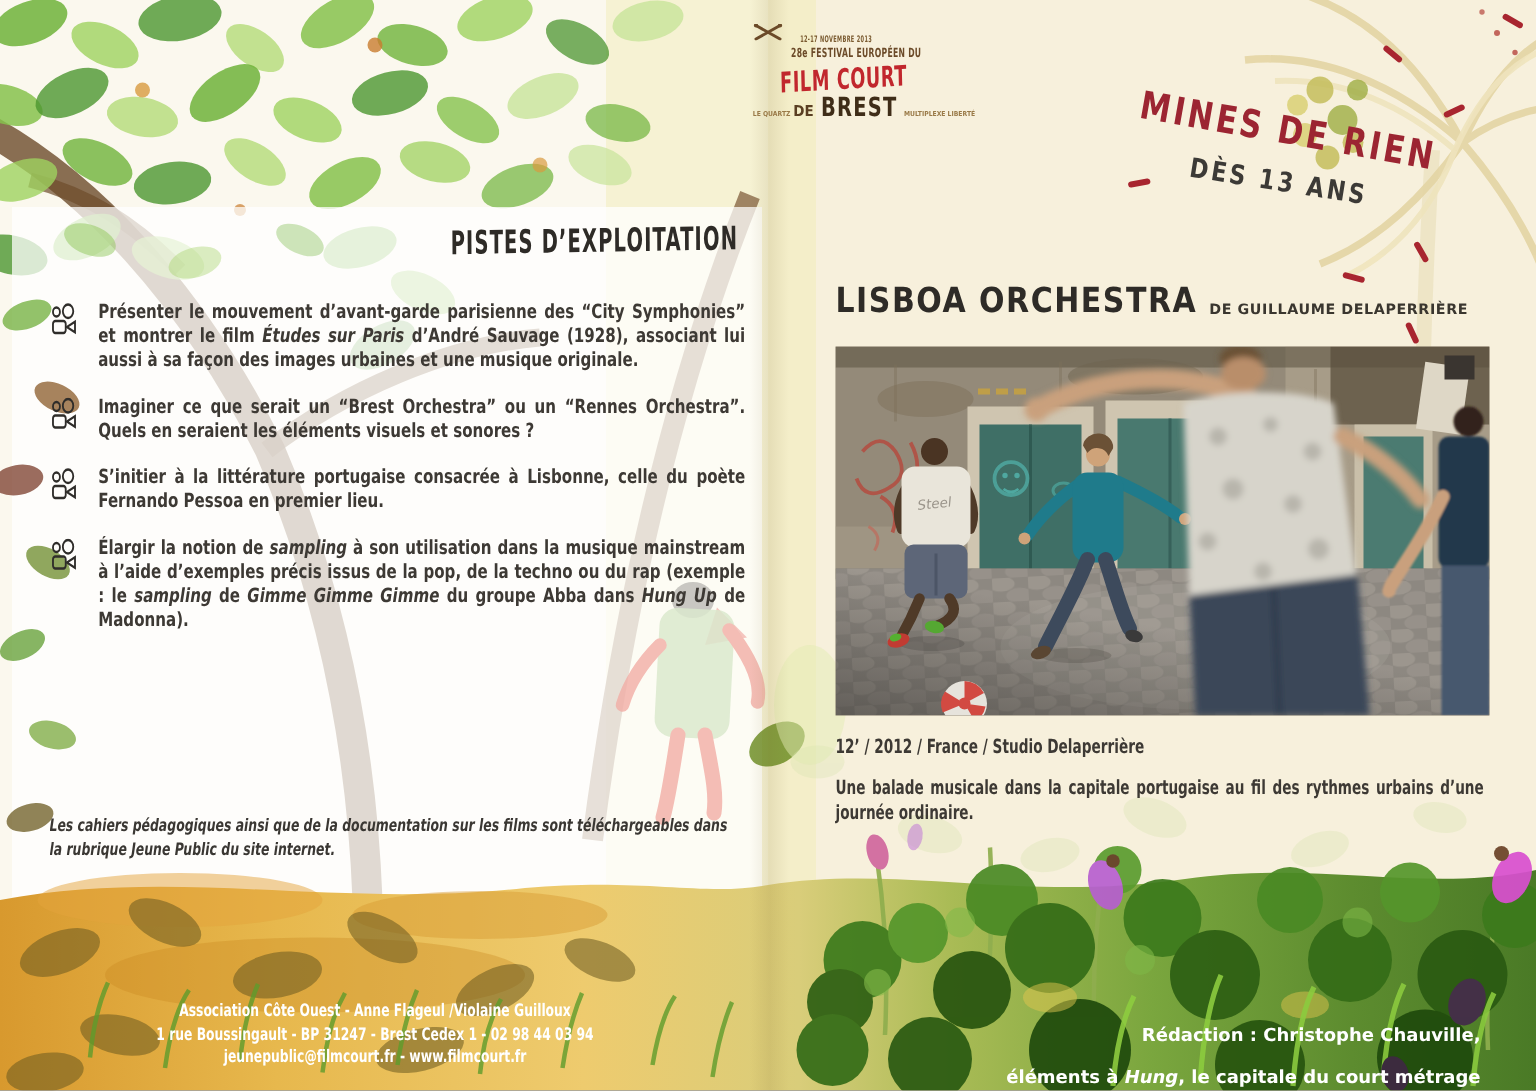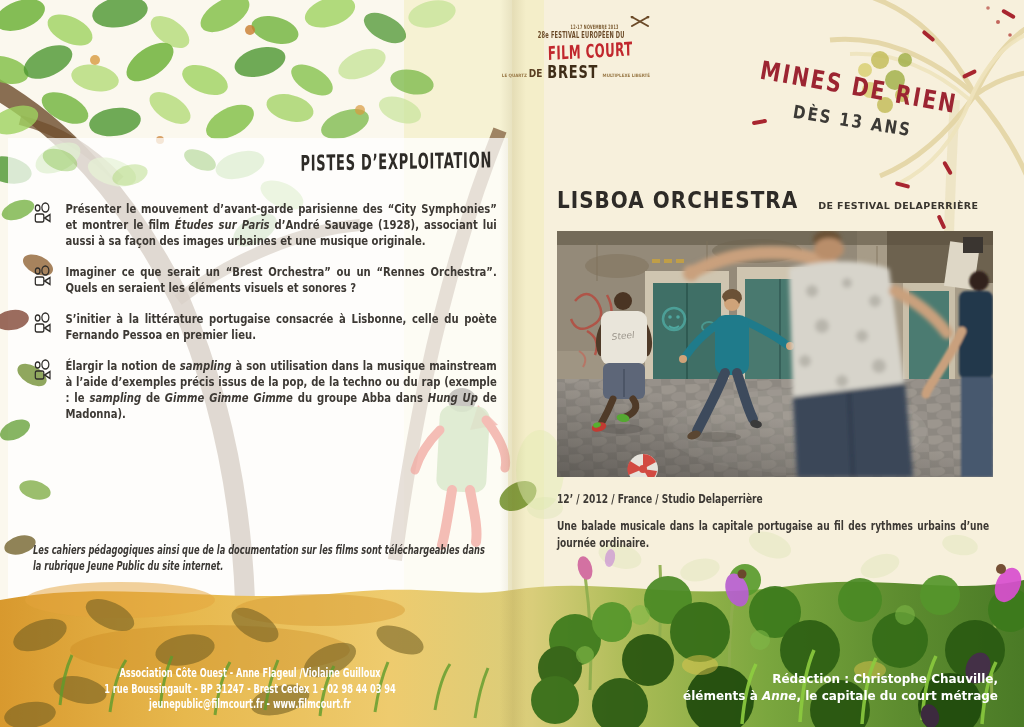--- a/index.html
+++ b/index.html
@@ -4,21 +4,21 @@
 <style>
   html,body{margin:0;padding:0;background:#555;}
   .page{
     position:relative;width:1024px;height:727px;overflow:hidden;
     background:#f6efdb;font-family:"DejaVu Sans",sans-serif;
     -webkit-font-smoothing:antialiased;
   }
   svg.bg{position:absolute;left:0;top:0;}
   .abs{position:absolute;margin:0;}
   
-  .logo{left:500px;top:13px;width:152px;text-align:right;color:#6b4a28;line-height:1.1;}
+  .logo{left:500px;top:13px;width:152px;text-align:left;color:#6b4a28;line-height:1.1;}
   .logo>div{white-space:nowrap;transform-origin:center top;}
   .logo-cross{height:11px;}
   .logo-dates{font-size:6px;font-weight:bold;letter-spacing:.4px;color:#7a5a30;transform:scale(.56,1);}
   .logo-edition{font-size:8px;font-weight:bold;letter-spacing:.3px;transform:scale(.64,1.05);margin-top:1px;}
   .logo-title{font-size:16px;font-weight:bold;color:#c1272d;letter-spacing:.5px;transform:scale(.74,1.18) rotate(-2deg);margin-top:2px;}
   .logo-city{display:flex;align-items:baseline;justify-content:center;gap:2px;margin-top:3px;transform:scale(.9,1);}
   .logo-venue{font-size:4.5px;color:#9a7a48;font-weight:bold;}
   .logo-de{font-size:10px;font-weight:bold;color:#5a3f22;}
   .logo-brest{font-size:16px;font-weight:bold;color:#3f2d18;letter-spacing:1px;transform:scale(.9,1.1);display:inline-block;}
   
@@ -31,35 +31,35 @@
     letter-spacing:1px;color:#2e2b27;transform:scale(.725,1.2) rotate(-.6deg);transform-origin:right top;white-space:nowrap;}
   ul.bullets{left:33px;top:201px;width:600px;transform:scale(.773,1);transform-origin:left top;
     list-style:none;padding:0;}
   ul.bullets li{display:flex;gap:12px;margin:0 0 15px 0;}
   .cam{width:30px;flex:none;padding-top:1px;}
   ul.bullets p{flex:1;margin:0;text-align:justify;font-weight:bold;font-size:13px;line-height:16px;color:#3d3934;}
   .it{font-style:italic;}
   .note{left:33px;top:543px;width:640px;transform:scale(.72,1);transform-origin:left top;
     font-style:italic;font-weight:bold;font-size:11.5px;line-height:15.5px;color:#3a3733;}
   
-  .film-title-row{left:557px;top:190px;display:flex;align-items:baseline;gap:20px;color:#2e2b27;white-space:nowrap;}
+  .film-title-row{left:557px;top:190px;display:flex;align-items:baseline;gap:8px;color:#2e2b27;white-space:nowrap;}
   .film-title{font-size:20px;font-weight:bold;letter-spacing:1px;transform:scale(1,1.15);transform-origin:left bottom;display:inline-block;}
   .film-director{font-size:9.5px;font-weight:bold;letter-spacing:.4px;color:#3a362f;}
   .photo{left:557px;top:231px;width:436px;height:246px;overflow:hidden;background:#948a79;}
   .specs{left:557px;top:491px;font-size:13px;font-weight:bold;color:#3d3934;white-space:nowrap;
     transform:scale(.7,1);transform-origin:left top;}
   .synopsis{left:557px;top:517px;width:620px;transform:scale(.697,1);transform-origin:left top;
     font-size:13px;font-weight:bold;line-height:17px;color:#3d3934;text-align:justify;}
   
   .footer-left{left:-30px;top:666px;width:560px;text-align:center;color:#fff;font-weight:bold;
     font-size:11.5px;line-height:15.5px;transform:scale(.715,1);transform-origin:center top;}
   .footer-left p{margin:0;white-space:nowrap;}
   .footer-right{right:26px;top:671px;width:420px;text-align:right;color:#fff;font-weight:bold;
     font-size:12px;line-height:16.5px;}
-  .footer-right p{margin:0;white-space:nowrap;}
+  .footer-right p{margin:11px;white-space:nowrap;}
   
   .red-dash{position:absolute;width:15px;height:4px;border-radius:2px;background:#a8252f;}
 </style>
 </head>
 <body>
 
 <div class="page">
 
   <svg class="bg" width="1024" height="727" viewBox="0 0 1024 727" aria-hidden="true">
     <defs>
@@ -353,21 +353,21 @@
         </svg>
       </span>
       <p><span>Élargir la notion de </span><span class="it">sampling</span><span> à son utilisation dans la musique mainstream à l’aide d’exemples précis issus de la pop, de la techno ou du rap (exemple : le </span><span class="it">sampling</span><span> de </span><span class="it">Gimme Gimme Gimme</span><span> du groupe Abba dans </span><span class="it">Hung Up</span><span> de Madonna).</span></p>
     </li>
   </ul>
 
   <p class="abs note">Les cahiers pédagogiques ainsi que de la documentation sur les films sont téléchargeables dans la rubrique Jeune Public du site internet.</p>
 
   <div class="abs film-title-row">
     <span class="film-title">LISBOA ORCHESTRA</span>
-    <span class="film-director">DE FESTIVAL DELAPERRIÈRE</span>
+    <span class="film-director">DE GUILLAUME DELAPERRIÈRE</span>
   </div>
 
   <div class="abs photo">
     <svg width="436" height="246" viewBox="0 0 436 246">
       <defs>
         <pattern id="cob" width="24" height="16" patternUnits="userSpaceOnUse" patternTransform="rotate(-3)">
           <rect width="24" height="16" fill="#8d8881"></rect>
           <ellipse cx="6" cy="4" rx="9" ry="5" fill="#9c968e"></ellipse>
           <ellipse cx="18" cy="12" rx="9" ry="5" fill="#97918a"></ellipse>
         </pattern>
@@ -498,16 +498,16 @@
   <p class="abs specs">12’ / 2012 / France / Studio Delaperrière</p>
   <p class="abs synopsis">Une balade musicale dans la capitale portugaise au fil des rythmes urbains d’une journée ordinaire.</p>
 
   <div class="abs footer-left">
     <p>Association Côte Ouest - Anne Flageul /Violaine Guilloux</p>
     <p>1 rue Boussingault - BP 31247 - Brest Cedex 1 - 02 98 44 03 94</p>
     <p>jeunepublic@filmcourt.fr - www.filmcourt.fr</p>
   </div>
   <div class="abs footer-right">
     <p>Rédaction : Christophe Chauville,</p>
-    <p><span>éléments à </span><span class="it">Anne</span><span>, le capitale du court métrage</span></p>
+    <p><span>éléments à </span><span class="it">Hung</span><span>, le capitale du court métrage</span></p>
   </div>
 
 </div>
 
 </body></html>

